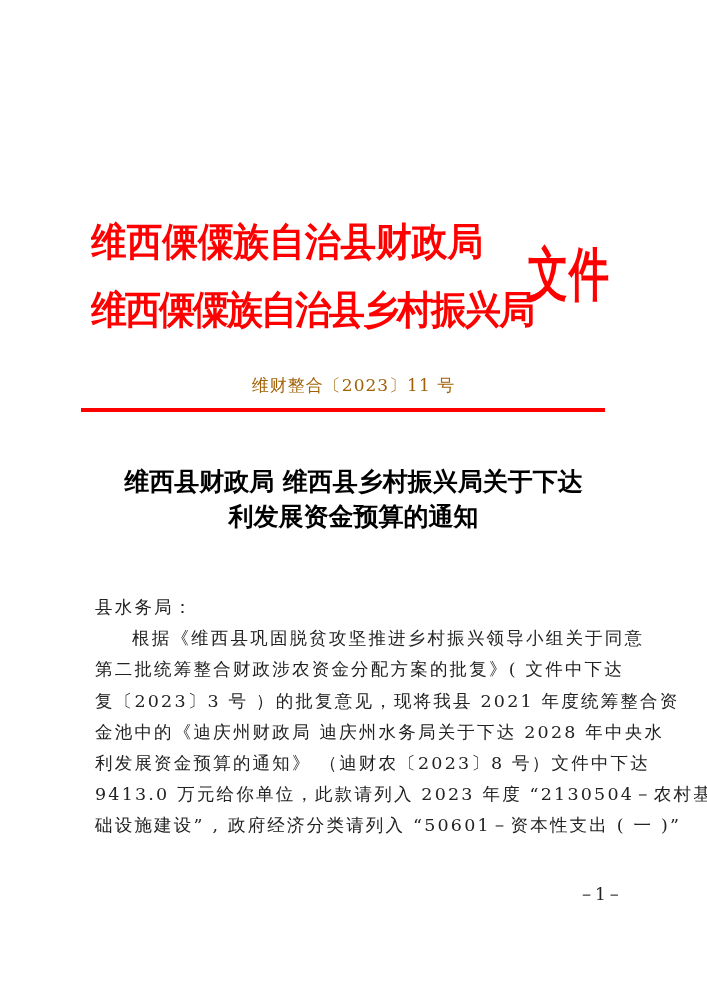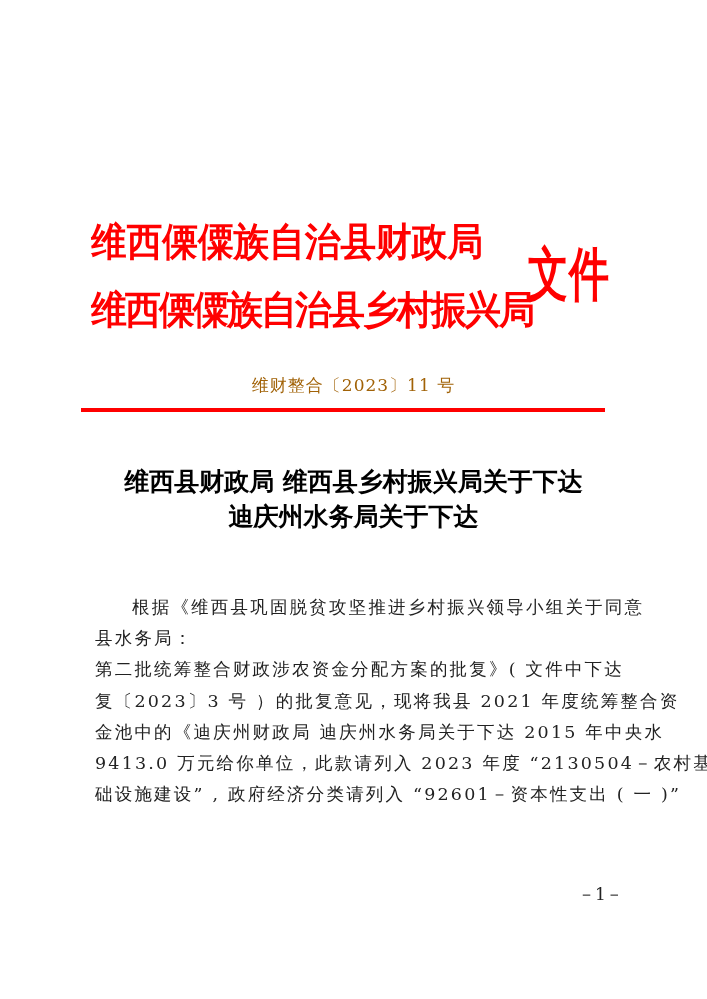--- a/index.html
+++ b/index.html
@@ -135,28 +135,29 @@
     <div class="issuer issuer-2">维西傈僳族自治县乡村振兴局</div>
     <div class="wenjian">文件</div>
   </div>
 
   <div class="doc-number">维财整合〔2023〕11 号</div>
 
   <div class="red-rule"></div>
 
   <div class="title">
     <span class="tline">维西县财政局  维西县乡村振兴局关于下达</span>
-    <span class="tline">迪庆州水务局关于下达</span>
+    <span class="tline">利发展资金预算的通知</span>
   </div>
 
   <div class="body-text">
+    <span class="bline">县水务局：</span>
     <span class="bline indent">根据《维西县巩固脱贫攻坚推进乡村振兴领导小组关于同意</span>
-    <span class="bline">县水务局：</span>
     <span class="bline">第二批统筹整合财政涉农资金分配方案的批复》( 文件中下达</span>
     <span class="bline">复〔2023〕3 号 ）的批复意见，现将我县 2021 年度统筹整合资</span>
-    <span class="bline">金池中的《迪庆州财政局  迪庆州水务局关于下达 2015 年中央水</span>
+    <span class="bline">金池中的《迪庆州财政局  迪庆州水务局关于下达 2028 年中央水</span>
+    <span class="bline">利发展资金预算的通知》 （迪财农〔2023〕8 号）文件中下达</span>
     <span class="bline">9413.0 万元给你单位，此款请列入 2023 年度 “2130504－农村基</span>
-    <span class="bline">础设施建设” , 政府经济分类请列入 “92601－资本性支出 ( 一 )”</span>
+    <span class="bline">础设施建设” , 政府经济分类请列入 “50601－资本性支出 ( 一 )”</span>
   </div>
 
   <div class="page-num">－1－</div>
 
 </div>
 
 </body></html>

